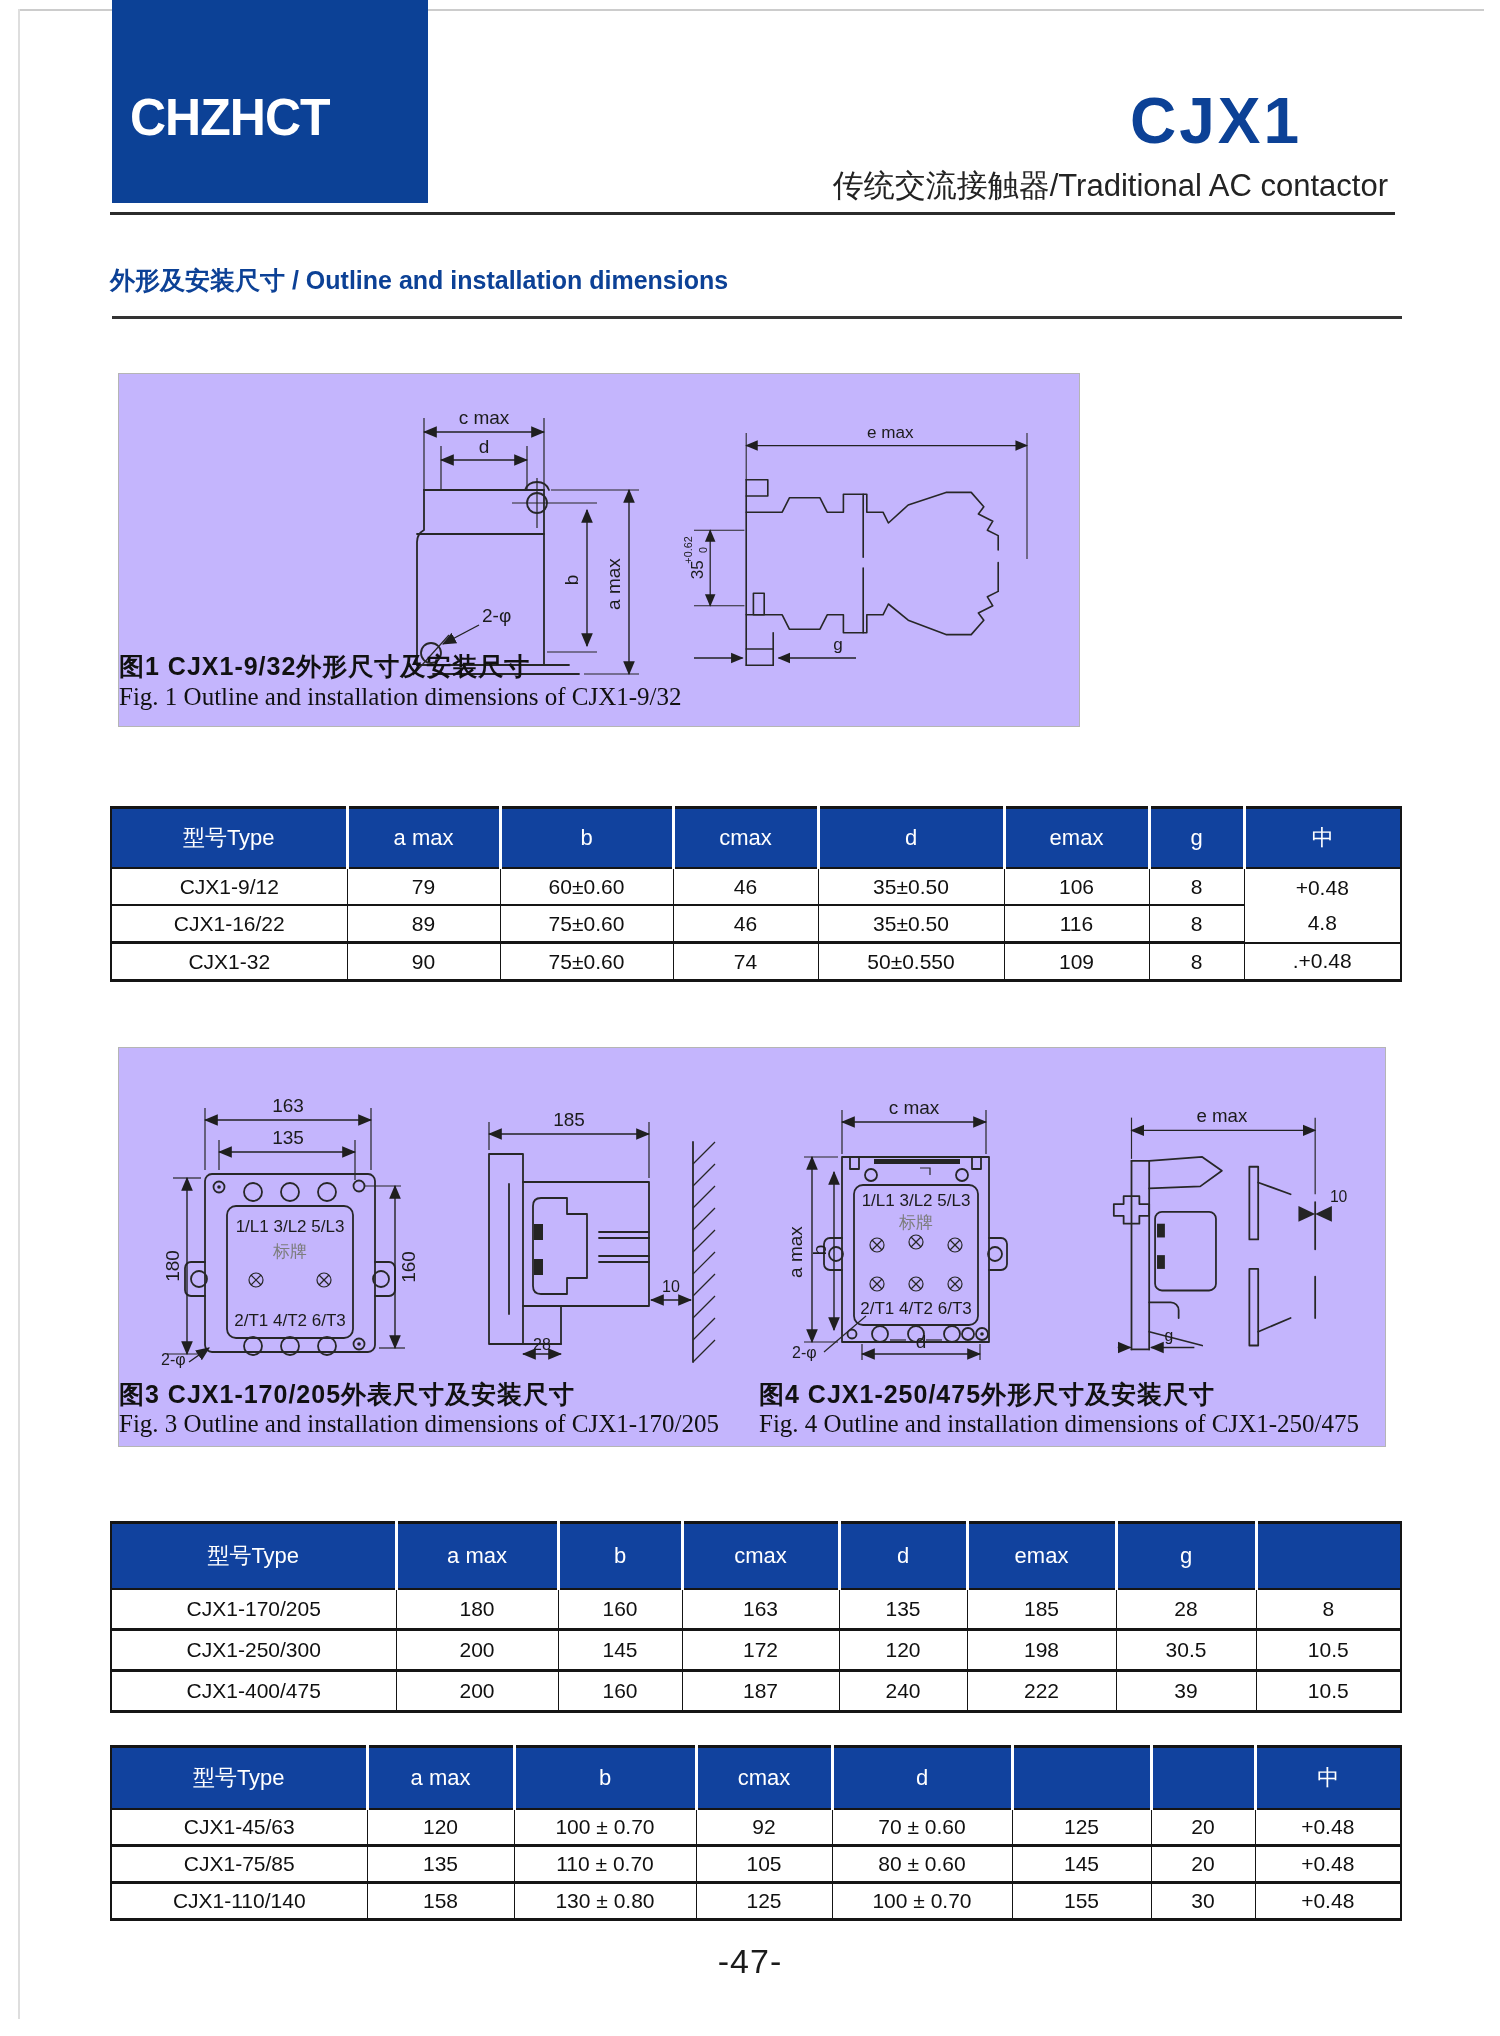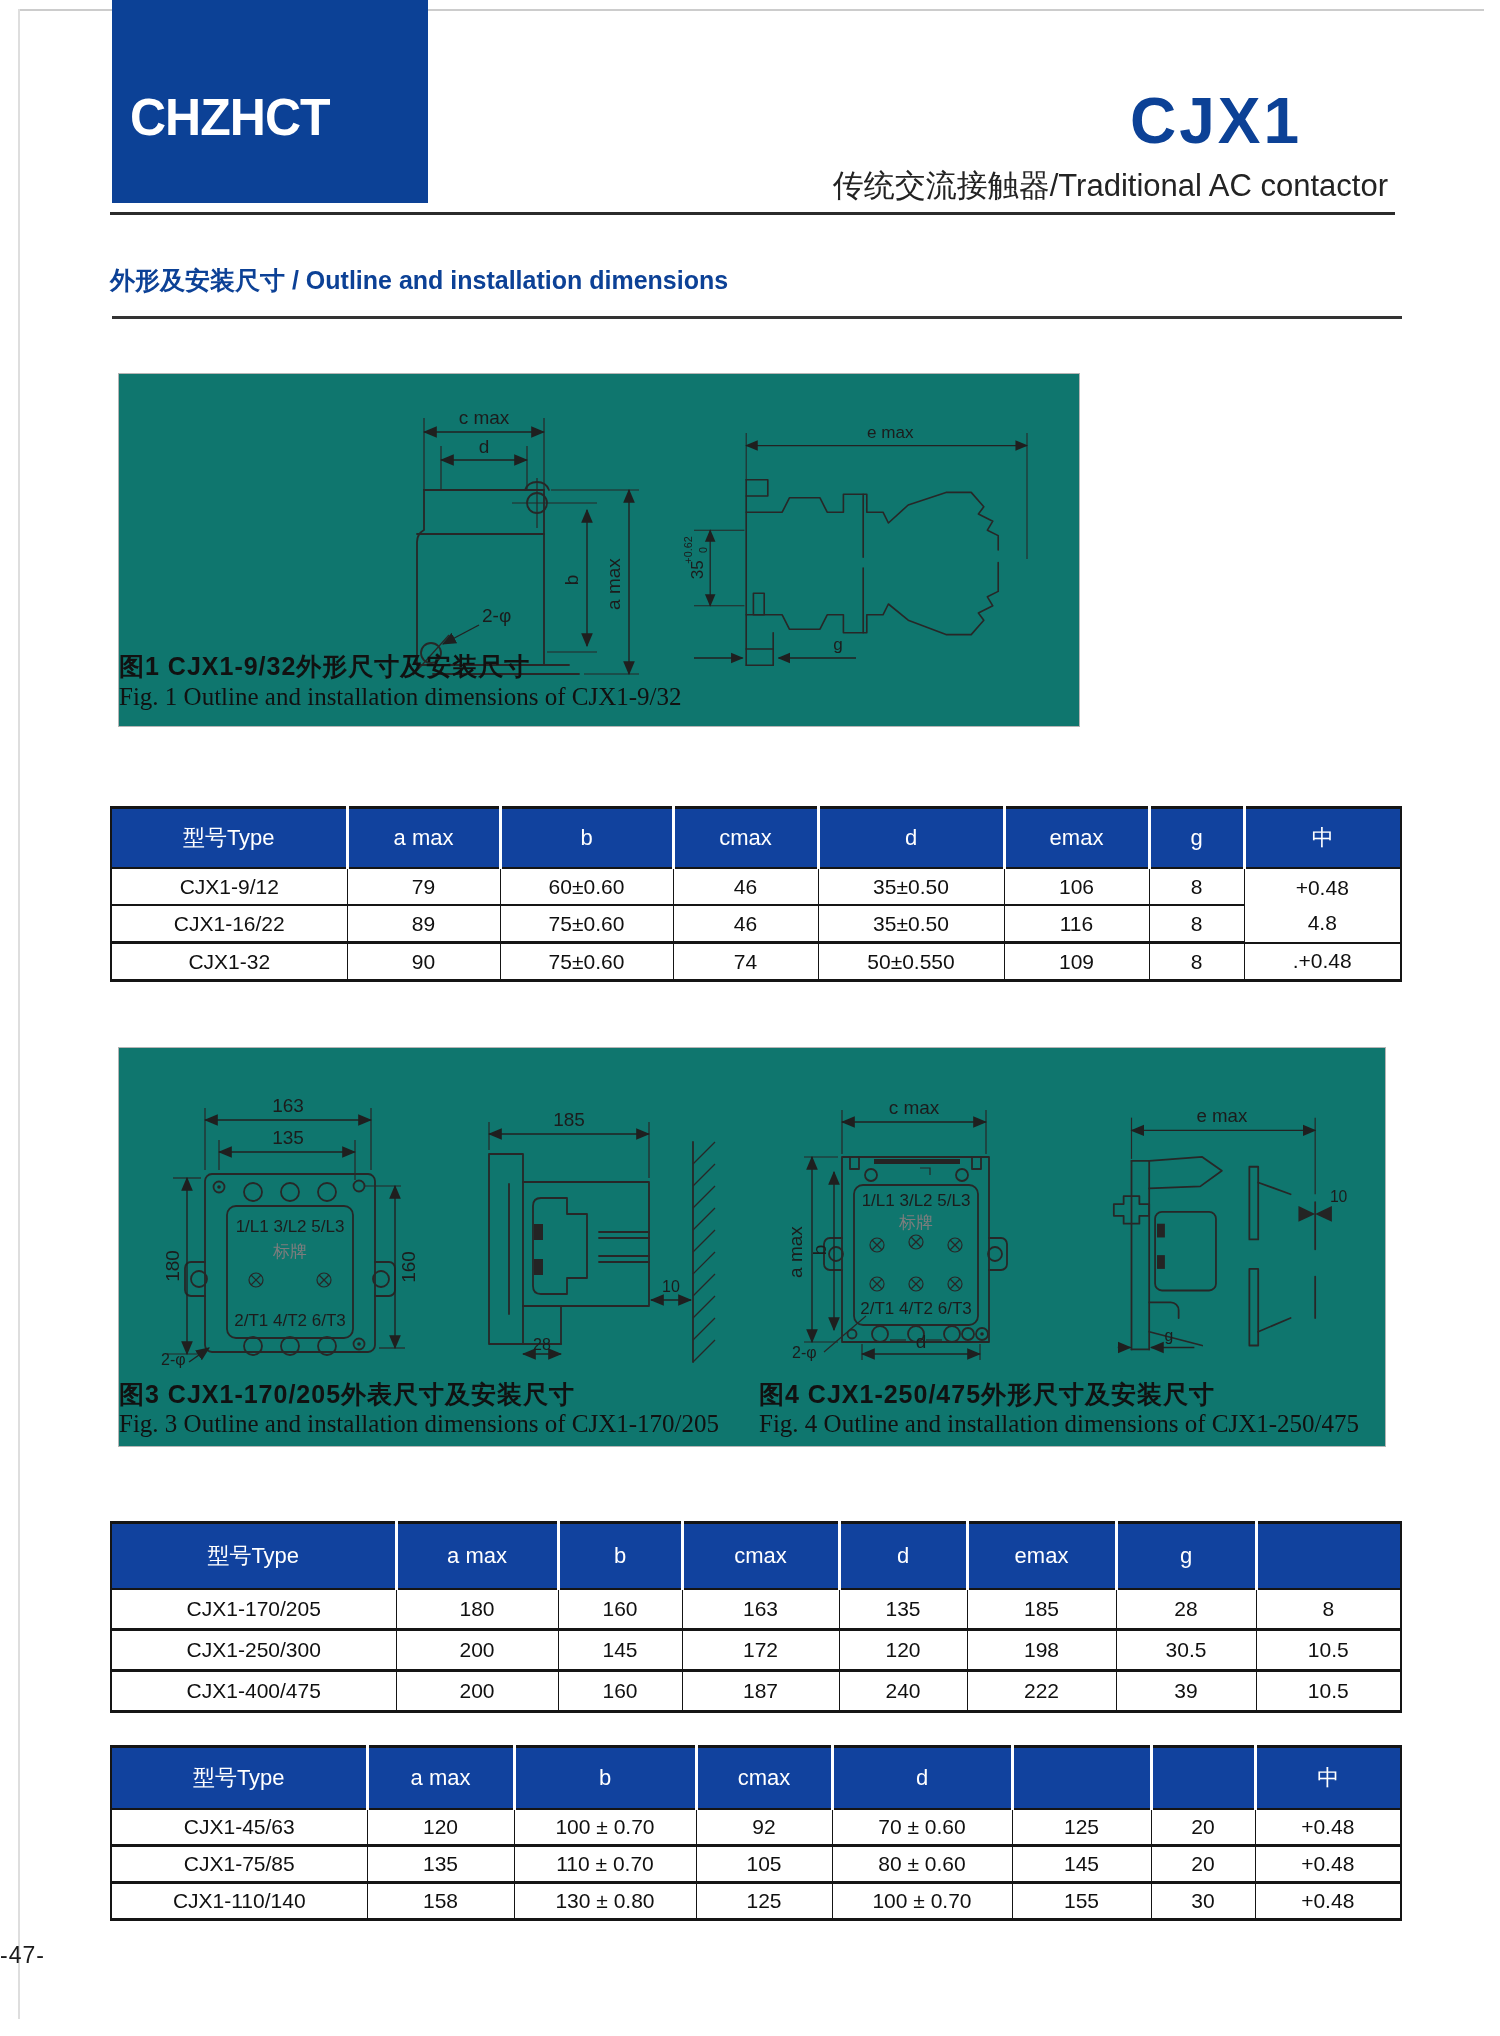--- a/index.html
+++ b/index.html
@@ -14,21 +14,21 @@
              letter-spacing:-1px;color:#fff;transform:scaleX(0.98);transform-origin:left;}
   .product-title{position:absolute;left:1130px;top:84px;width:258px;text-align:left;
                  font-size:64px;font-weight:bold;color:#0c4196;letter-spacing:3px;}
   .product-subtitle{position:absolute;left:688px;top:165px;width:700px;text-align:right;
                     font-size:31px;color:#232323;}
   .hrule1{position:absolute;left:110px;top:212px;width:1285px;height:3px;background:#2b2b2b;}
   .section-title{position:absolute;left:110px;top:264px;font-size:25px;font-weight:bold;color:#0c4196;}
   .hrule2{position:absolute;left:112px;top:316px;width:1290px;height:3px;background:#333;}
 
   
-  .figbox{position:absolute;background:#0f766e;border:1px solid #b5b5b5;}
+  .figbox{position:absolute;background:#c4b5fd;border:1px solid #b5b5b5;}
   .figbox1{left:118px;top:373px;width:960px;height:352px;}
   .figbox2{left:118px;top:1047px;width:1266px;height:398px;}
   .figbox svg{position:absolute;}
   .cap{position:absolute;text-align:left;color:#111;}
   .cap-zh{font-size:25px;font-weight:bold;letter-spacing:1px;}
   .cap-en{font-size:25px;font-family:"Liberation Serif",serif;}
 
   
   .ol{fill:none;stroke:#272727;stroke-width:1.8;stroke-linejoin:round;stroke-linecap:round;}
   .thin{fill:none;stroke:#272727;stroke-width:1.2;}
@@ -49,22 +49,22 @@
   .t th + th{border-left:3px solid #ffffff;}
   .t td{border:1.5px solid #151515;border-bottom-width:2px;text-align:center;
         font-size:21px;color:#101010;padding:0;}
   .t1{top:806px;} .t1 th{height:58px;} .t1 td{height:35px;}
   .t2{top:1521px;} .t2 th{height:64px;} .t2 td{height:38px;border-bottom-width:3px;}
   .t3{top:1745px;} .t3 th{height:60px;} .t3 td{height:34px;border-bottom-width:3px;}
   .strong td{border-bottom-width:3px;}
   .phiCell{vertical-align:middle;padding:0;}
   .phiCell div{height:35px;line-height:35px;}
 
-  .page-number{position:absolute;left:0;top:1942px;width:1500px;
-               font-size:23px;letter-spacing:1px;color:#1b1b1b;}
+  .page-number{position:absolute;left:0;top:1942px;width:1500px;text-align:center;
+               font-size:34px;letter-spacing:1px;color:#1b1b1b;}
 </style>
 </head>
 <body>
 
 <svg width="0" height="0" style="position:absolute">
   <defs>
     <marker id="arr" viewBox="0 0 12 12" refX="11" refY="6" markerWidth="10" markerHeight="10" orient="auto-start-reverse" markerUnits="strokeWidth">
       <path d="M0,1 L12,6 L0,11 Z" fill="#1f1f1f"></path>
     </marker>
   </defs>

